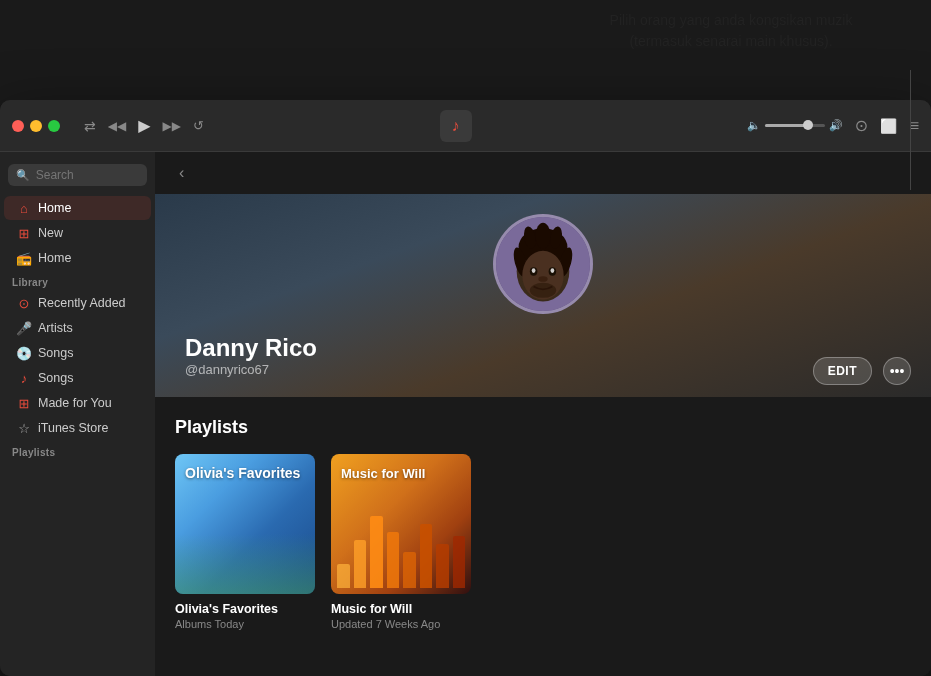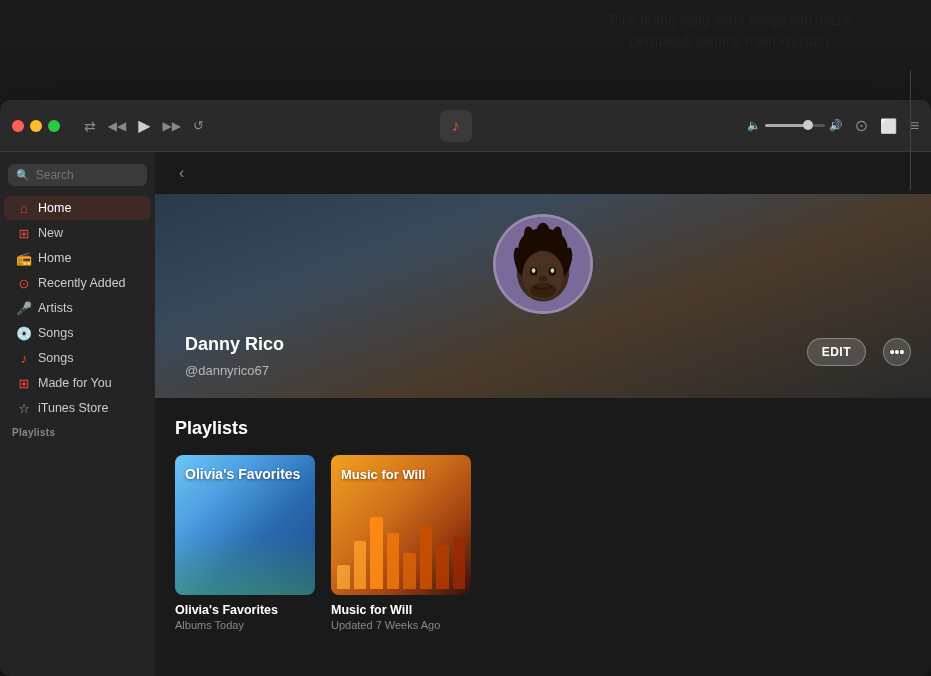--- a/index.html
+++ b/index.html
@@ -283,36 +283,36 @@
     
     .memoji-face {
       width: 100px;
       height: 100px;
     }
 
     .profile-info {
       margin-top: 110px;
     }
     .profile-name {
-      font-size: 18px;
+      font-size: 24px;
       font-weight: 700;
       color: #fff;
-      margin-bottom: 8px;
+      margin-bottom: 0;
     }
     .profile-handle {
       font-size: 13px;
       color: rgba(255,255,255,0.6);
     }
 
     .profile-actions {
       position: absolute;
-      bottom: 32px;
+      bottom: 12px;
       right: 20px;
       display: flex;
-      gap: 17px;
+      gap: 11px;
     }
     .btn-edit {
       background: rgba(255,255,255,0.15);
       border: 1px solid rgba(255,255,255,0.3);
       color: #fff;
       padding: 5px 14px;
       border-radius: 14px;
       font-size: 12px;
       font-weight: 600;
       cursor: pointer;
@@ -491,20 +491,21 @@
       </div>
       <div class="sidebar-item">
         <span class="sidebar-item-icon icon-new">⊞</span>
         <span>New</span>
       </div>
       <div class="sidebar-item">
         <span class="sidebar-item-icon icon-radio">📻</span>
         <span>Home</span>
       </div>
 
+      <div class="sidebar-section-label">Library</div>
       <div class="sidebar-item">
         <span class="sidebar-item-icon icon-recent">⊙</span>
         <span>Recently Added</span>
       </div>
       <div class="sidebar-item">
         <span class="sidebar-item-icon icon-artists">🎤</span>
         <span>Artists</span>
       </div>
       <div class="sidebar-item">
         <span class="sidebar-item-icon icon-albums">💿</span>

